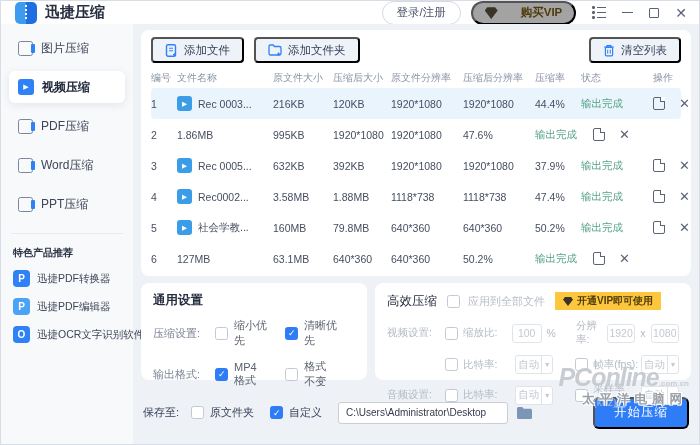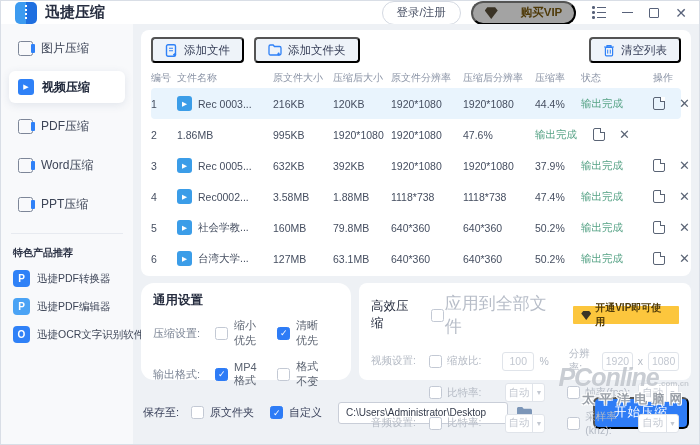--- a/index.html
+++ b/index.html
@@ -63,32 +63,32 @@
   .row-play { width:15px; height:15px; border-radius:3px; background:#3b9de8; color:#fff; font-size:6.5px; display:flex; align-items:center; justify-content:center; flex:none; }
   .status { color:#55a285; }
   .ops { display:flex; align-items:center; gap:14px; padding-left:12px; }
   .op-file { width:12px; height:13px; border:1.4px solid #5a6475; border-radius:2px; position:relative; cursor:pointer; }
   .op-file::after{ content:""; position:absolute; right:-1px; top:-1px; width:4px; height:4px; background:#fff; border-left:1.4px solid #5a6475; border-bottom:1.4px solid #5a6475; }
   .op-close { color:#5a6475; font-size:13px; cursor:pointer; line-height:1; }
 
   
   .settings-row { display:flex; gap:8px; flex:none; }
   .set-card { padding:9px 12px; height:97px; }
-  .general-card { width:210px; flex:none;border-radius:13px; }
+  .general-card { width:226px; flex:none; }
   .eff-card { flex:1; min-width:0; position:relative; }
   .set-title { font-size:12.5px; font-weight:bold; color:#272e40; margin-bottom:9px; }
   .set-line { display:flex; align-items:center; margin-bottom:11px; font-size:11px; color:#5a6270; }
   .set-label { color:#7c8595; width:62px; flex:none; }
   .cb { width:13px; height:13px; border:1px solid #c3c9d4; border-radius:2.5px; background:#fff; display:inline-block; position:relative; flex:none; cursor:pointer; }
   .cb.checked { background:#2e7cf6; border-color:#2e7cf6; }
   .cb.checked::after { content:"✓"; position:absolute; color:#fff; font-size:9px; left:2px; top:0.5px; }
   .cb-group { display:flex; align-items:center; gap:6px; margin-right:18px; }
   .eff-head { display:flex; align-items:center; gap:10px; margin-bottom:9px; }
   .eff-title { font-size:12.5px; font-weight:normal; color:#272e40; }
-  .eff-apply { display:flex; align-items:center; gap:1px; font-size:17px; color:#b7bdc8;justify-content:space-between; }
+  .eff-apply { display:flex; align-items:center; gap:8px; font-size:11px; color:#b7bdc8;justify-content:space-between; }
   .vip-badge { height:18px; padding:0 8px; border-radius:1px; background:#fcc63d; color:#503b09; font-size:10px; font-weight:bold; display:flex; align-items:center; gap:4px; }
   .vip-badge .gem { width:10px; height:10px; }
   .eff-line { display:flex; align-items:center; margin-bottom:8px; font-size:10.5px; color:#b4bac4; }
   .eff-label { width:58px; flex:none; color:#b4bac4; }
   .eff-cb-group { display:flex; align-items:center; gap:5px; }
   .mini-input { height:19px; border:1px solid #e0e4ea; border-radius:3px; background:#fff; color:#c3c8d1; font-size:10.5px; display:flex; align-items:center; justify-content:center; }
   .mini-select { height:19px; border:1px solid #e0e4ea; border-radius:3px; background:#fff; display:flex; align-items:stretch; overflow:hidden; }
   .mini-select .val { width:34px; display:flex; align-items:center; justify-content:center; color:#c3c8d1; font-size:10.5px; }
   .mini-select .arr { width:15px; border-left:1px solid #e0e4ea; display:flex; align-items:center; justify-content:center; color:#c3c8d1; font-size:7px; }
 
@@ -313,24 +313,20 @@
               <span>640*360</span>
               <span>50.2%</span>
               <span class="status">输出完成</span>
               <span class="ops">
                 <span class="op-file"></span>
                 <span class="op-close">✕</span>
               </span>
             </div>
             <div class="grid trow">
               <span>6</span>
-              <span class="cell-name">
-                <span class="row-play">▶</span>
-                <span>台湾大学...</span>
-              </span>
               <span>127MB</span>
               <span>63.1MB</span>
               <span>640*360</span>
               <span>640*360</span>
               <span>50.2%</span>
               <span class="status">输出完成</span>
               <span class="ops">
                 <span class="op-file"></span>
                 <span class="op-close">✕</span>
               </span>

